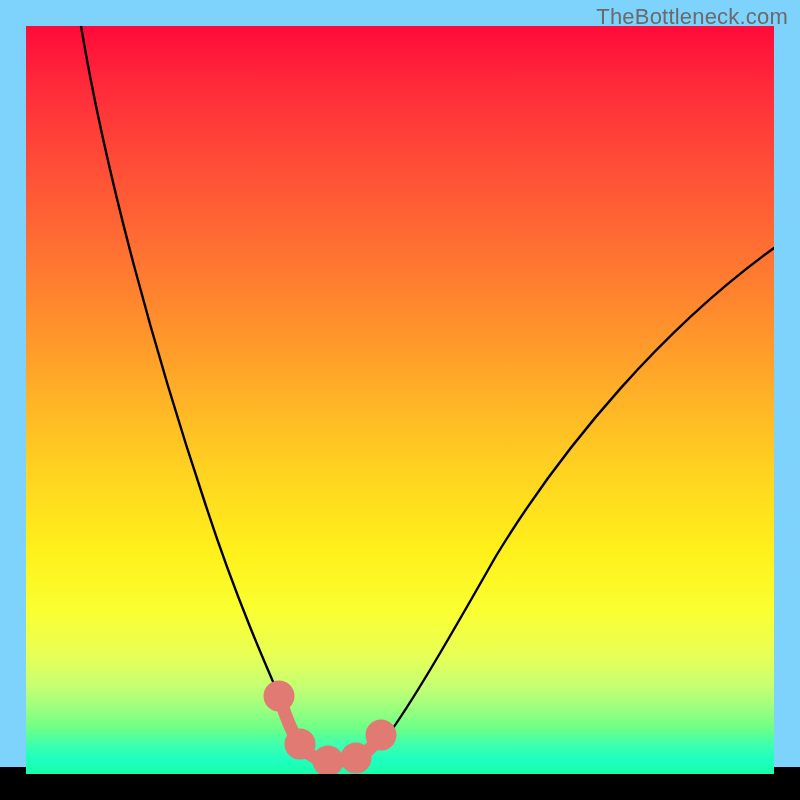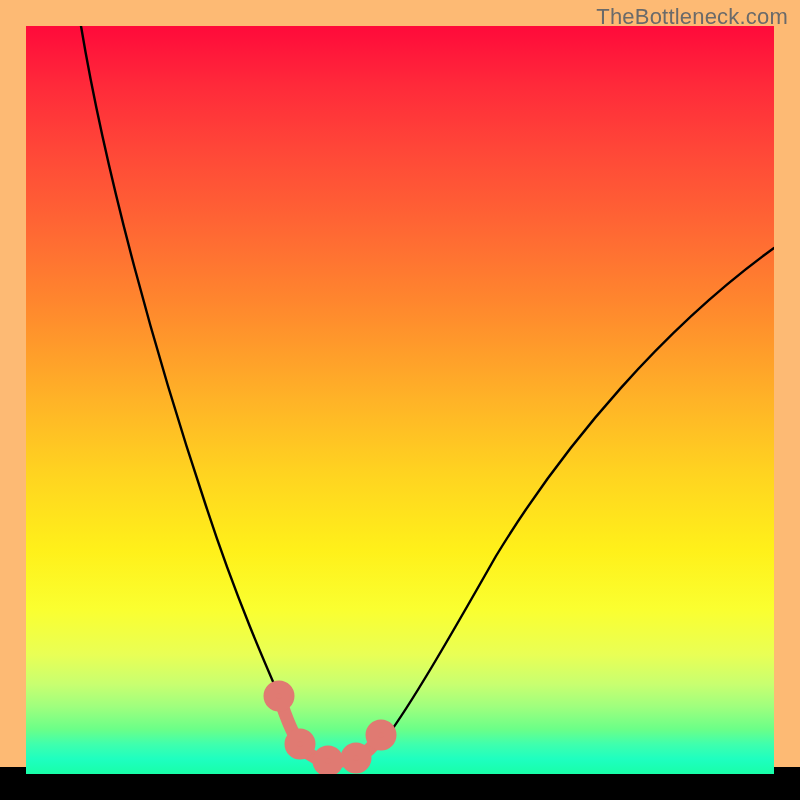--- a/index.html
+++ b/index.html
@@ -8,21 +8,21 @@
     width: 800px;
     height: 800px;
     background: #000000;
     font-family: Arial, Helvetica, sans-serif;
     overflow: hidden;
   }
   .frame {
     position: relative;
     width: 800px;
     height: 767px;
-    background: #fdba74;
+    background: #7dd3fc;
   }
   .watermark {
     position: absolute;
     top: 4px;
     right: 12px;
     color: #6a6a6a;
     font-size: 22px;
     font-weight: 500;
     letter-spacing: 0.2px;
     z-index: 5;

